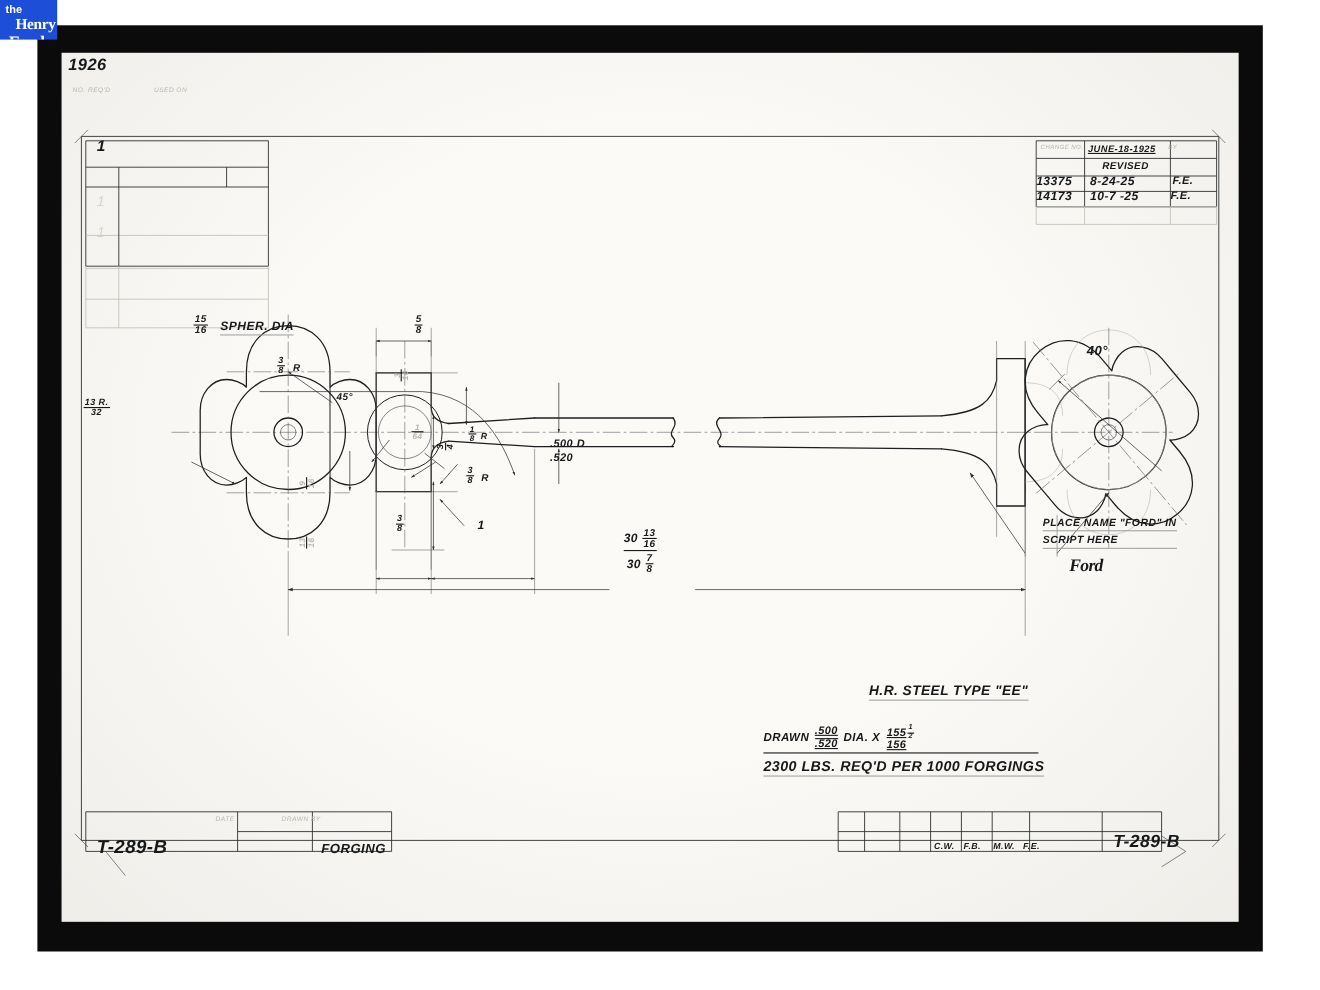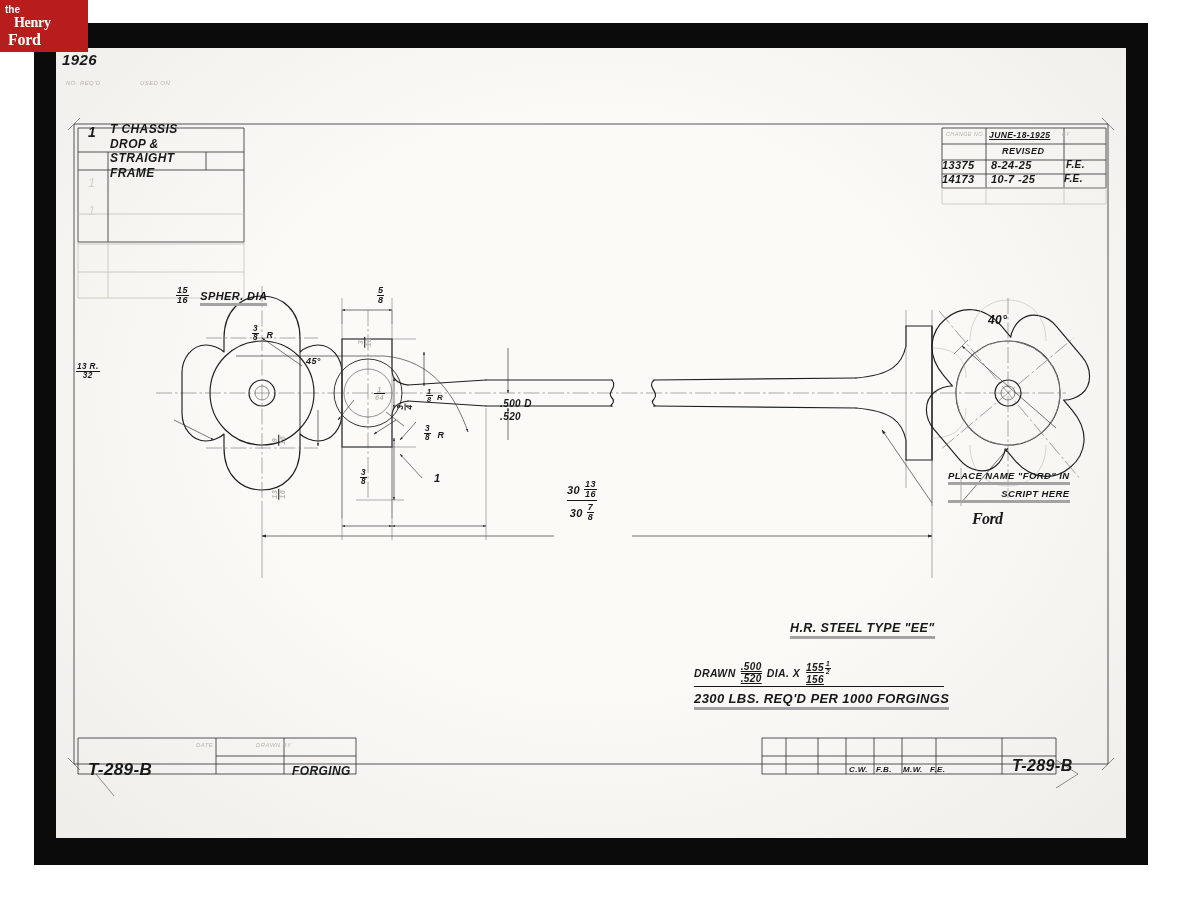--- a/index.html
+++ b/index.html
@@ -27,46 +27,45 @@
   }
 
   
   #sheet{
     position:absolute;left:56px;top:48px;width:1070px;height:790px;
   }
   #sheet svg{display:block;width:1070px;height:790px;}
 
   
   #hf-logo{
-    position:absolute;left:0;top:0;width:52px;height:52px;
-    background:#b91c1c;
+    position:absolute;left:0;top:0;width:52px;height:36px;
+    background:#1d4ed8;
     color:#ffffff;
     font-family:"Liberation Serif",serif;
     overflow:hidden;
-    padding-left:36px;
   }
   #hf-logo .l-the{position:absolute;left:5px;top:4px;font-size:10px;font-weight:bold;
     font-family:"Liberation Sans",sans-serif;}
   #hf-logo .l-henry{position:absolute;left:14px;top:15px;font-size:14px;font-weight:bold;
     font-family:"Liberation Serif",serif;letter-spacing:-.3px;text-align:right;}
   #hf-logo .l-ford{position:absolute;left:8px;top:31px;font-size:16px;font-weight:bold;
     font-family:"Liberation Serif",serif;letter-spacing:-.3px;}
 
   
   .ink{
     position:absolute;
     color:#17181a;
     font-family:"Liberation Sans",sans-serif;
     white-space:nowrap;
     font-style:italic;
     letter-spacing:.4px;
   }
   .ink.faded{color:#b9b6ae;}
   .ink.vfaded{color:#d6d3cb;}
-  .u{border-bottom:3px solid #a3a3a3;padding-bottom:1px;text-align:right;}
+  .u{border-bottom:1px solid #a3a3a3;padding-bottom:1px;}
 
   .frac{display:inline-block;vertical-align:middle;text-align:center;line-height:1;}
   .frac .n{display:block;font-size:.82em;border-bottom:1px solid #17181a;padding:0 1px;}
   .frac .d{display:block;font-size:.82em;padding:0 1px;}
 
   .stack{display:inline-block;vertical-align:middle;text-align:left;line-height:1.06;text-decoration:underline;}
   .stack .a{display:block;border-bottom:1px solid #17181a;}
   .stack .b{display:block;}
 
   .rot90{transform:rotate(-90deg);transform-origin:left bottom;}
@@ -351,21 +350,20 @@
 
   </svg>
   </div>
 
   <div class="ink" style="left:62px;top:51px;font-size:15px;font-weight:bold;">1926</div>
 
   <div class="ink faded" style="left:66px;top:80px;font-size:6px;">NO. REQ'D</div>
   <div class="ink faded" style="left:140px;top:80px;font-size:6px;">USED ON</div>
 
   <div class="ink" style="left:88px;top:124px;font-size:14px;font-weight:bold;">1</div>
-  <div class="ink" style="left:110px;top:122px;font-size:12px;font-weight:bold;line-height:1.22;white-space:normal;width:100px;">T CHASSIS DROP &amp; STRAIGHT FRAME</div>
 
   <div class="ink vfaded" style="left:88px;top:175px;font-size:13px;">1</div>
   <div class="ink vfaded" style="left:110px;top:172px;font-size:11px;line-height:1.2;">
     &nbsp;&nbsp;&nbsp;&nbsp;&nbsp;&nbsp;&nbsp;&nbsp;<br>&nbsp;&nbsp;&nbsp;&nbsp;
   </div>
   <div class="ink vfaded" style="left:88px;top:203px;font-size:13px;">1</div>
 
   <div class="ink" style="left:989px;top:130px;font-size:8.5px;font-weight:bold;text-decoration:underline;">JUNE-18-1925</div>
   <div class="ink" style="left:1002px;top:146px;font-size:9px;font-weight:bold;">REVISED</div>
   <div class="ink faded" style="left:946px;top:131px;font-size:5.5px;">CHANGE NO.</div>

